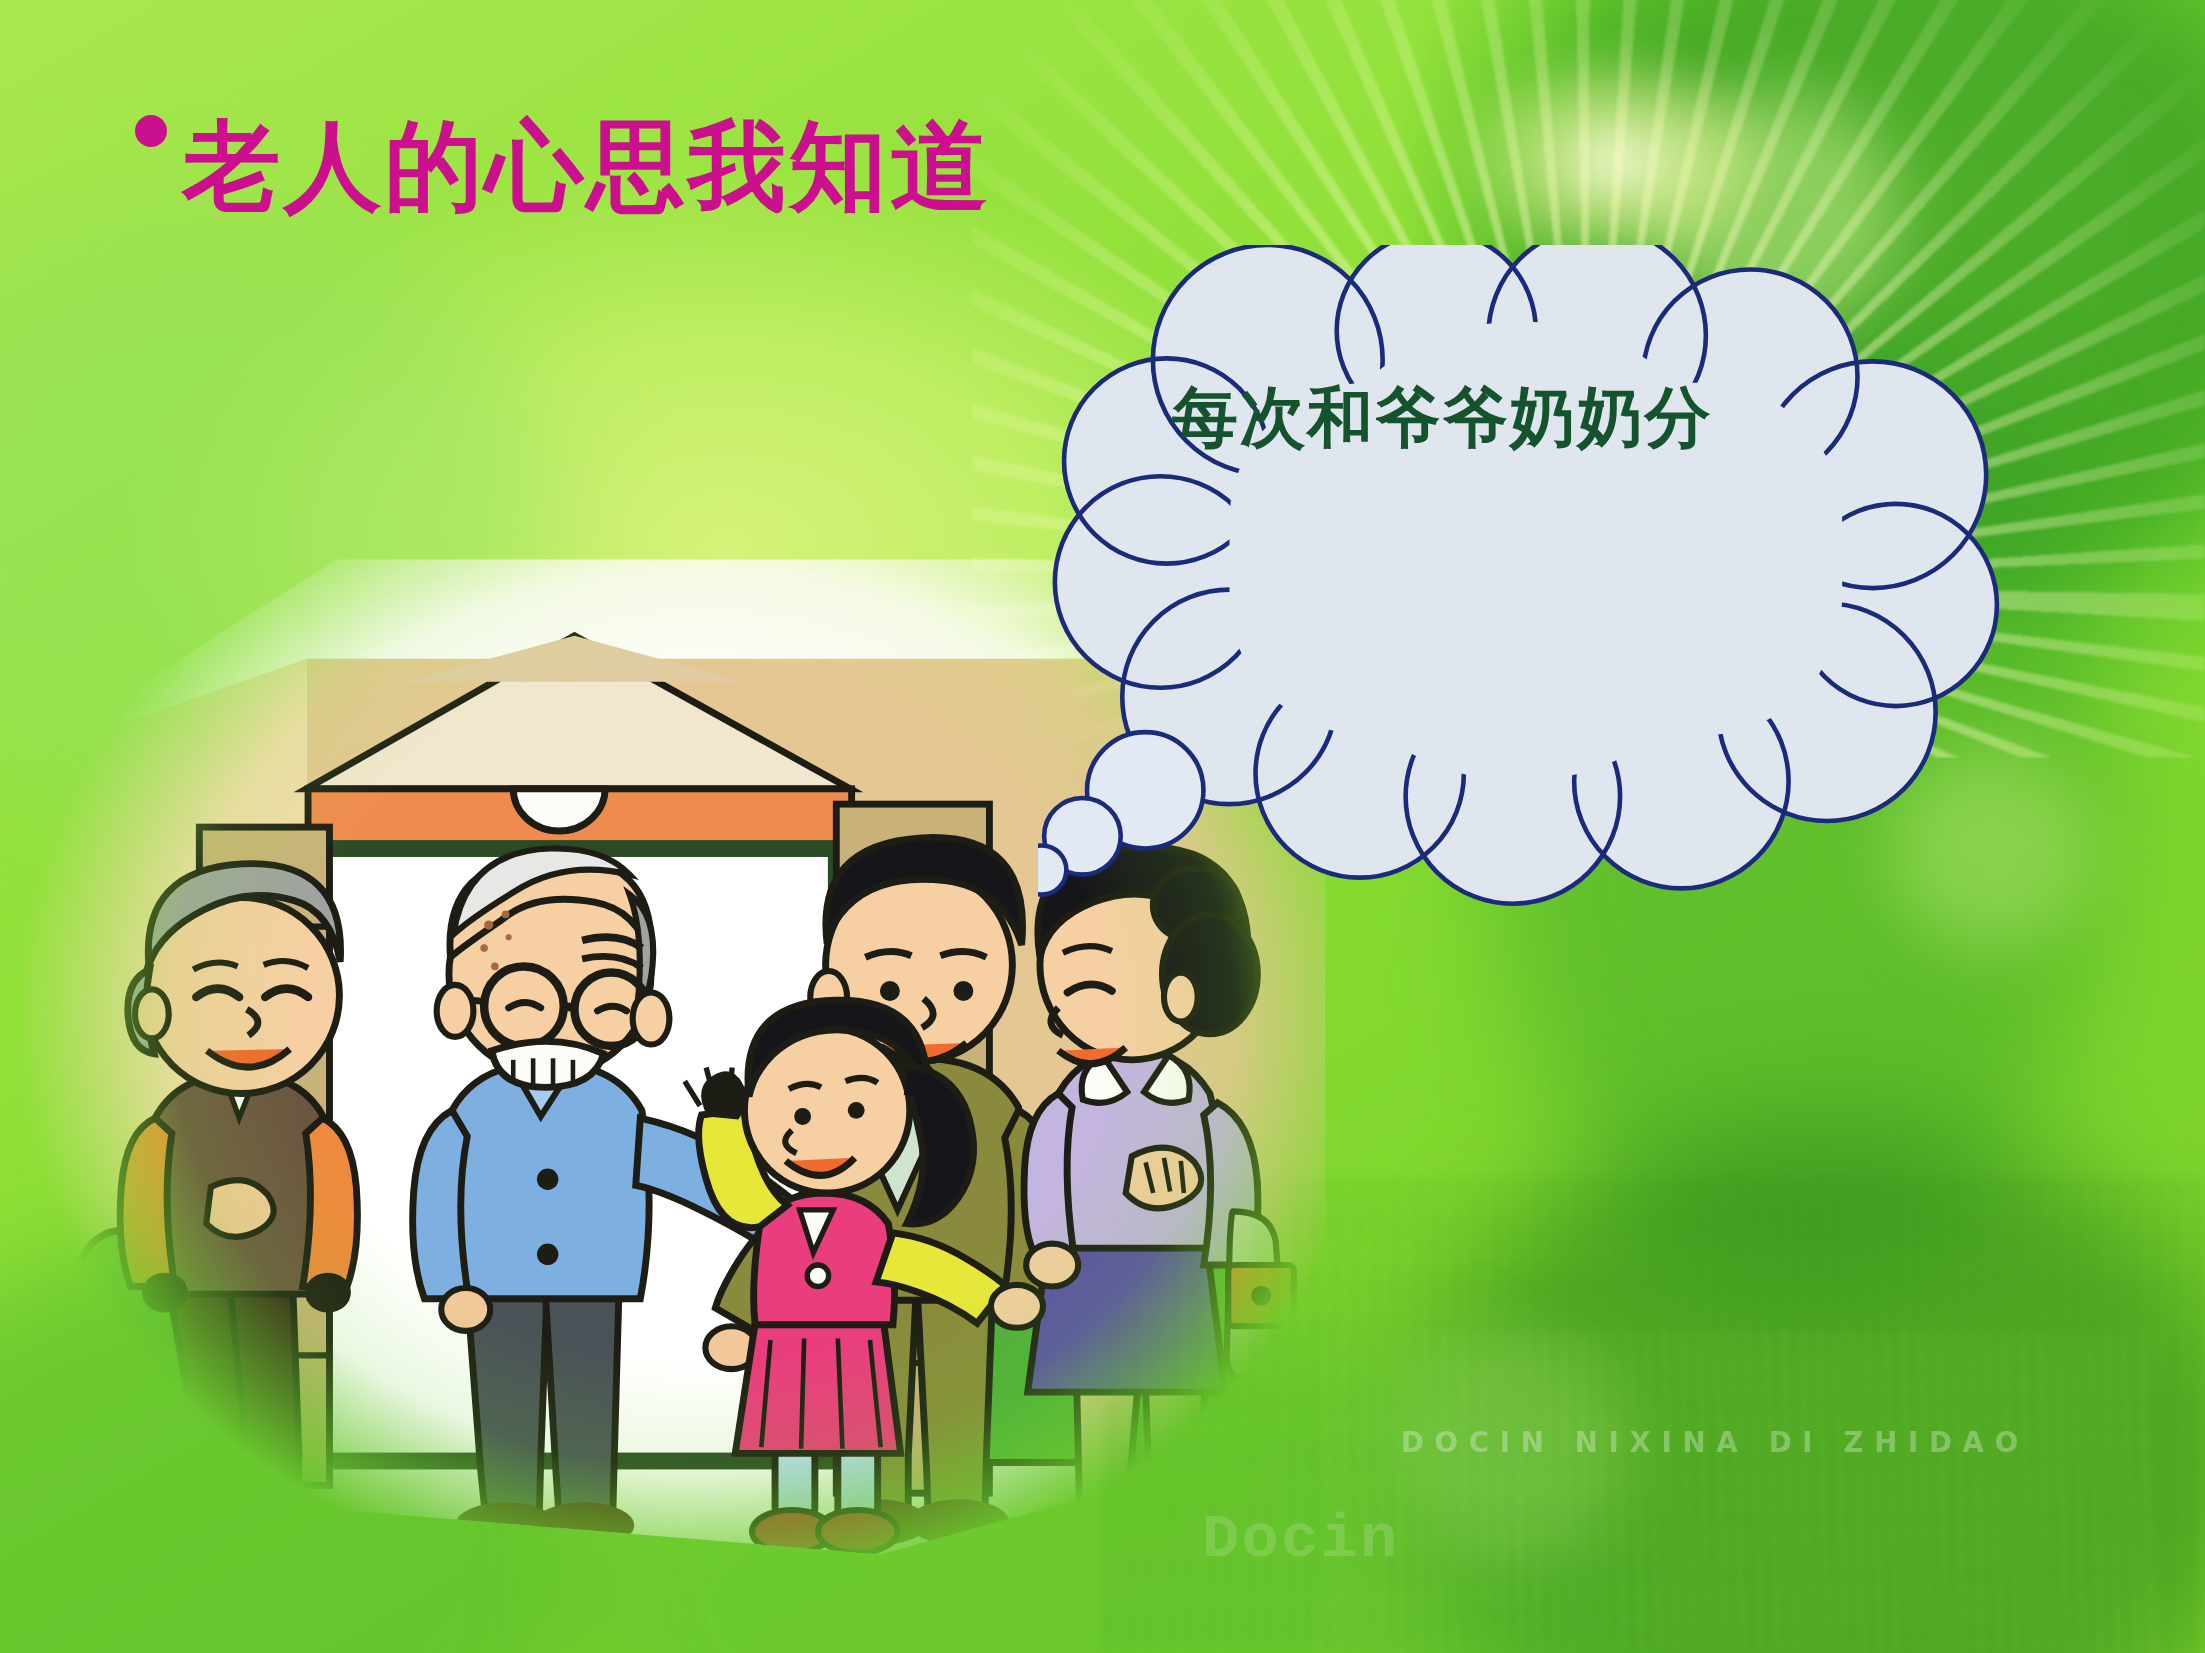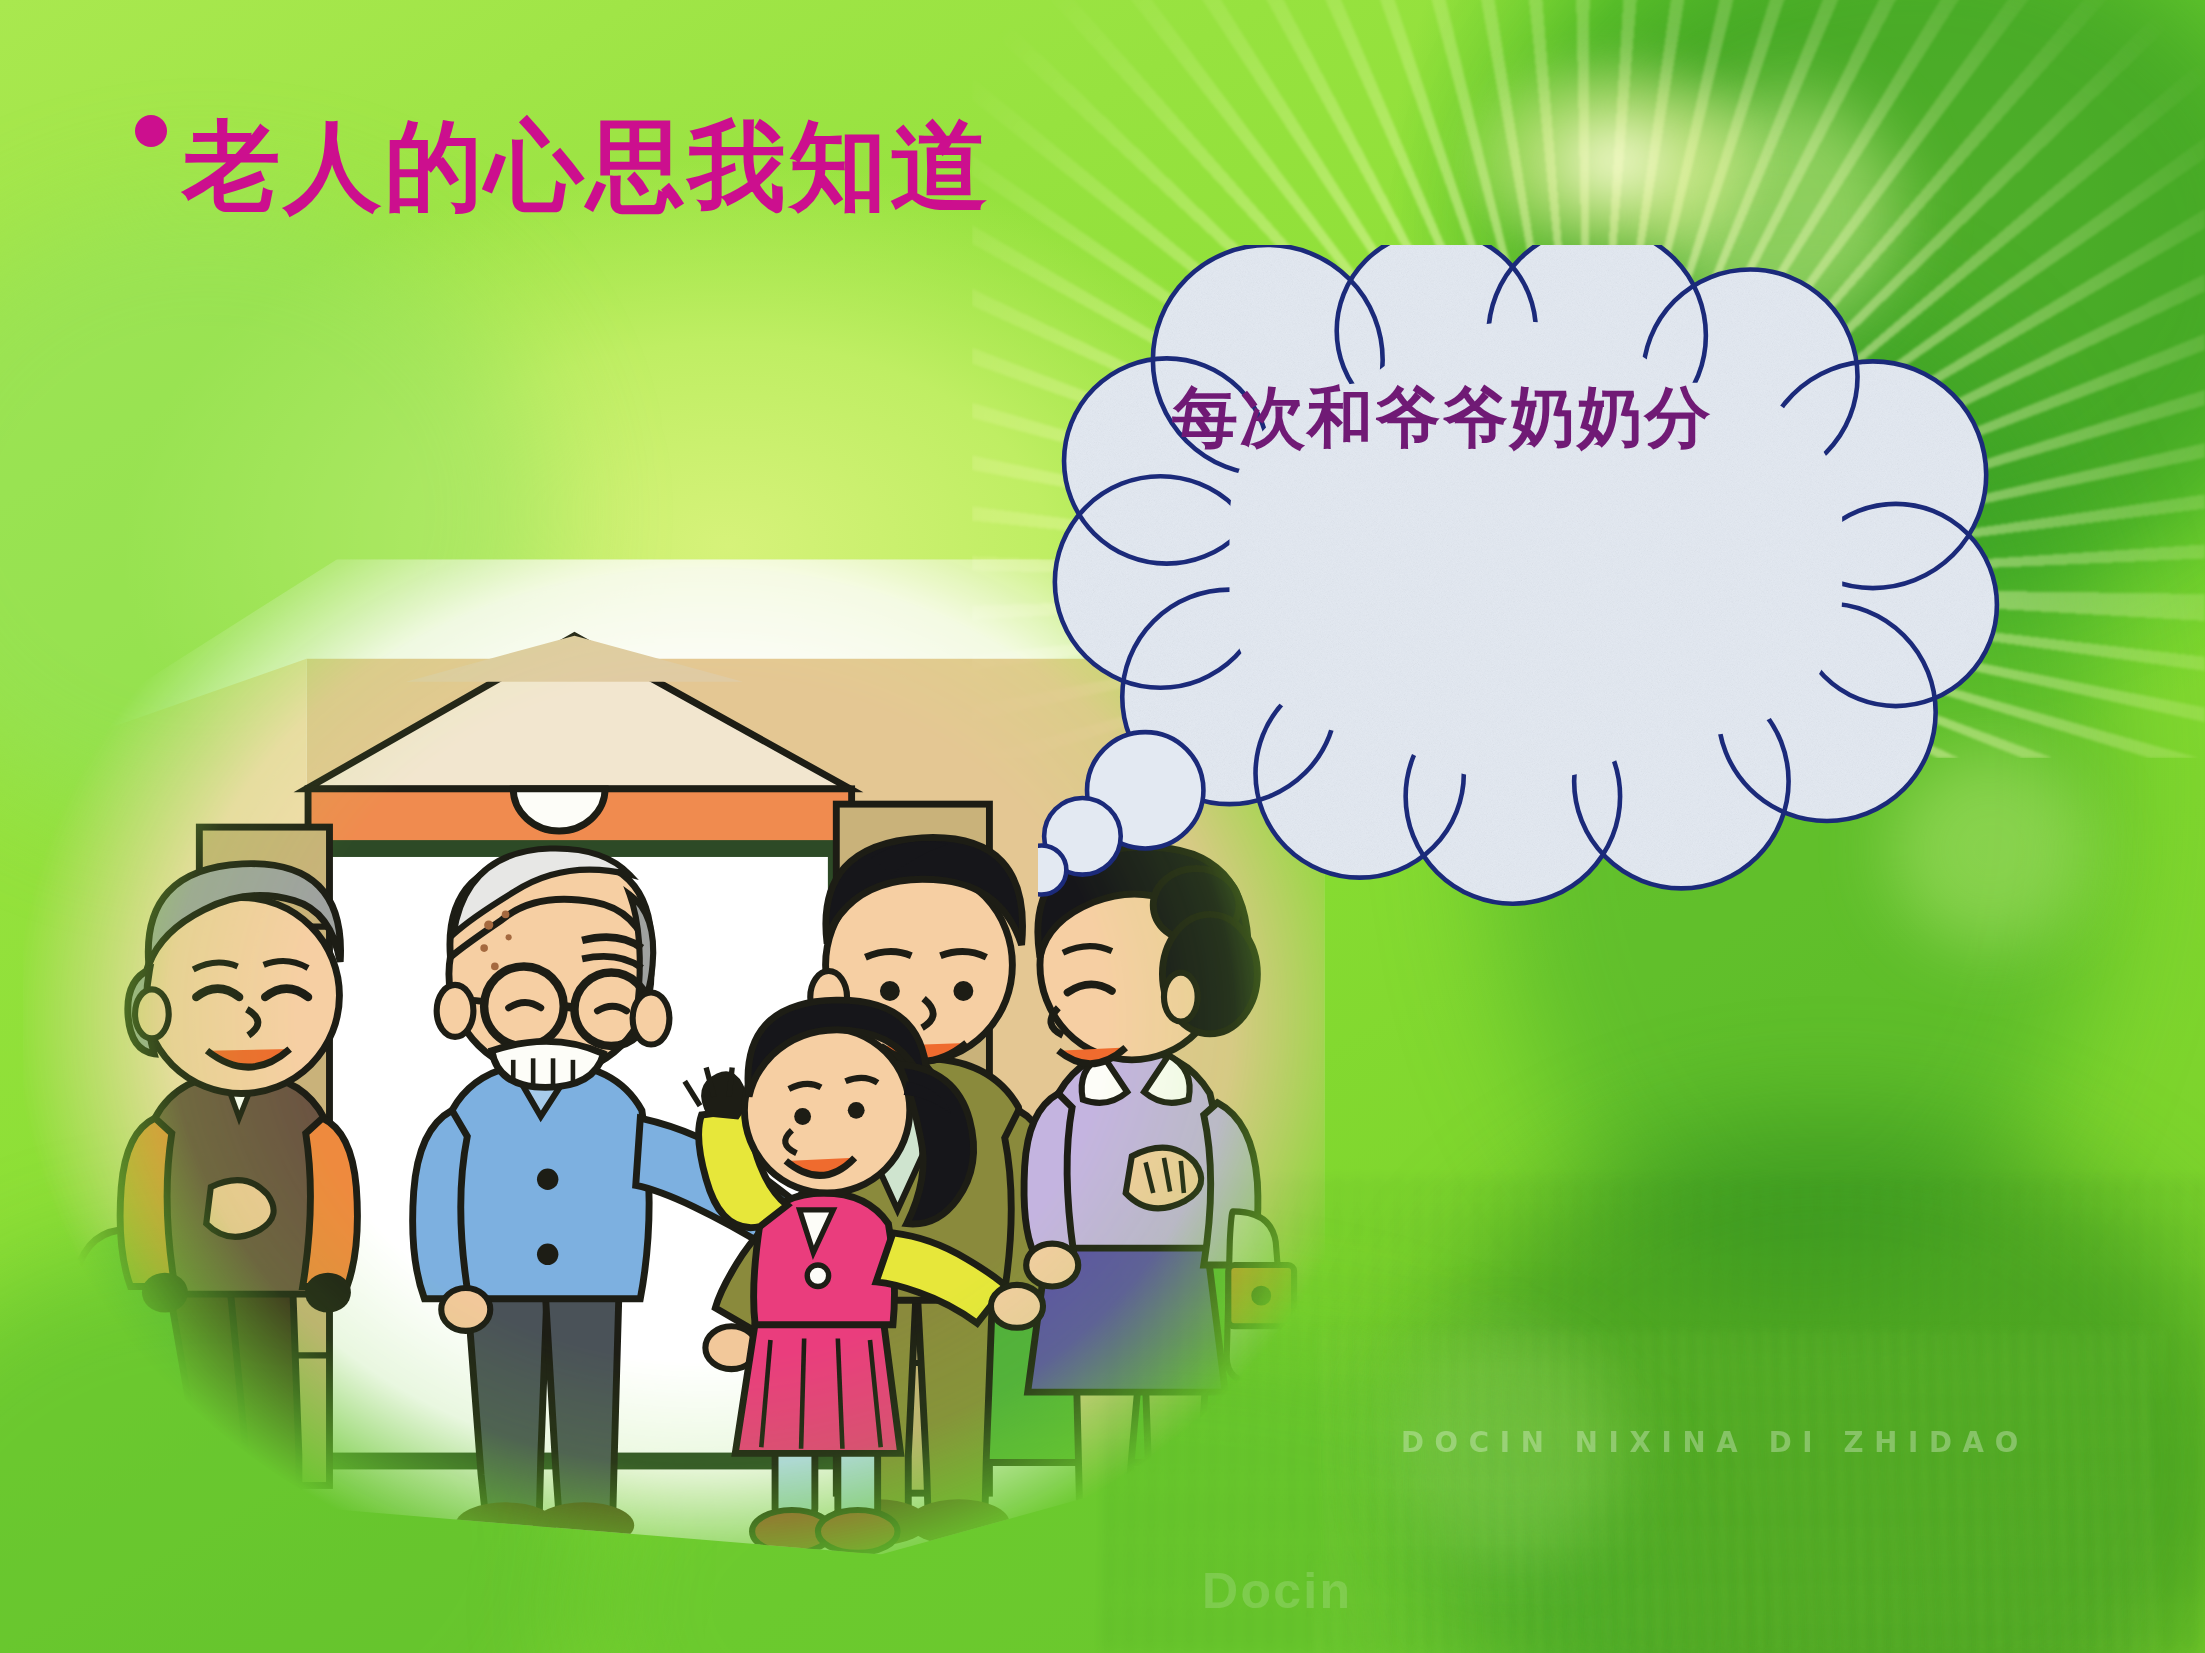--- a/index.html
+++ b/index.html
@@ -72,36 +72,36 @@
     position:absolute;left:-23px;top:429px;width:1394px;height:1179px;
     -webkit-mask-image:radial-gradient(ellipse 56% 56% at 52% 50%, #000 52%, rgba(0,0,0,.85) 68%, rgba(0,0,0,0) 88%);
     mask-image:radial-gradient(ellipse 56% 56% at 52% 50%, #000 52%, rgba(0,0,0,.85) 68%, rgba(0,0,0,0) 88%);
   }
   #illus svg{display:block;width:100%;height:100%;}
   
   #bubble{position:absolute;left:1038px;top:245px;width:1011px;height:674px;}
   #bubble svg{position:absolute;inset:0;width:100%;height:100%;}
   #bubble-text{
     position:absolute;left:134px;top:130px;width:689px;
-    color:#701a75;
+    color:#14532d;
     font-family:"DejaVu Serif","Liberation Serif",serif;
     font-weight:700;font-size:66px;line-height:1.28;
     letter-spacing:1.5px;text-align:left;
   }
   
   #watermark{
     position:absolute;left:1401px;top:1426px;
     font-family:"DejaVu Sans","Liberation Sans",sans-serif;
     font-size:27.6px;letter-spacing:10.7px;font-weight:700;
     color:rgba(255,255,255,.30);white-space:nowrap;text-align:center;
   }
   #watermark2{
-    position:absolute;left:1202px;top:1562px;
-    font-family:Liberation Sans, sans-serif;
-    font-size:50px;letter-spacing:2.3px;font-weight:700;
+    position:absolute;left:1202px;top:1504px;
+    font-family:Liberation Mono, monospace;
+    font-size:62px;letter-spacing:2.3px;font-weight:700;
     color:rgba(255,255,255,.16);white-space:nowrap;
   }
 </style>
 </head>
 <body>
 
 <div id="slide">
 
   <div class="bg-base"></div>
   <div class="blob b6"></div>

